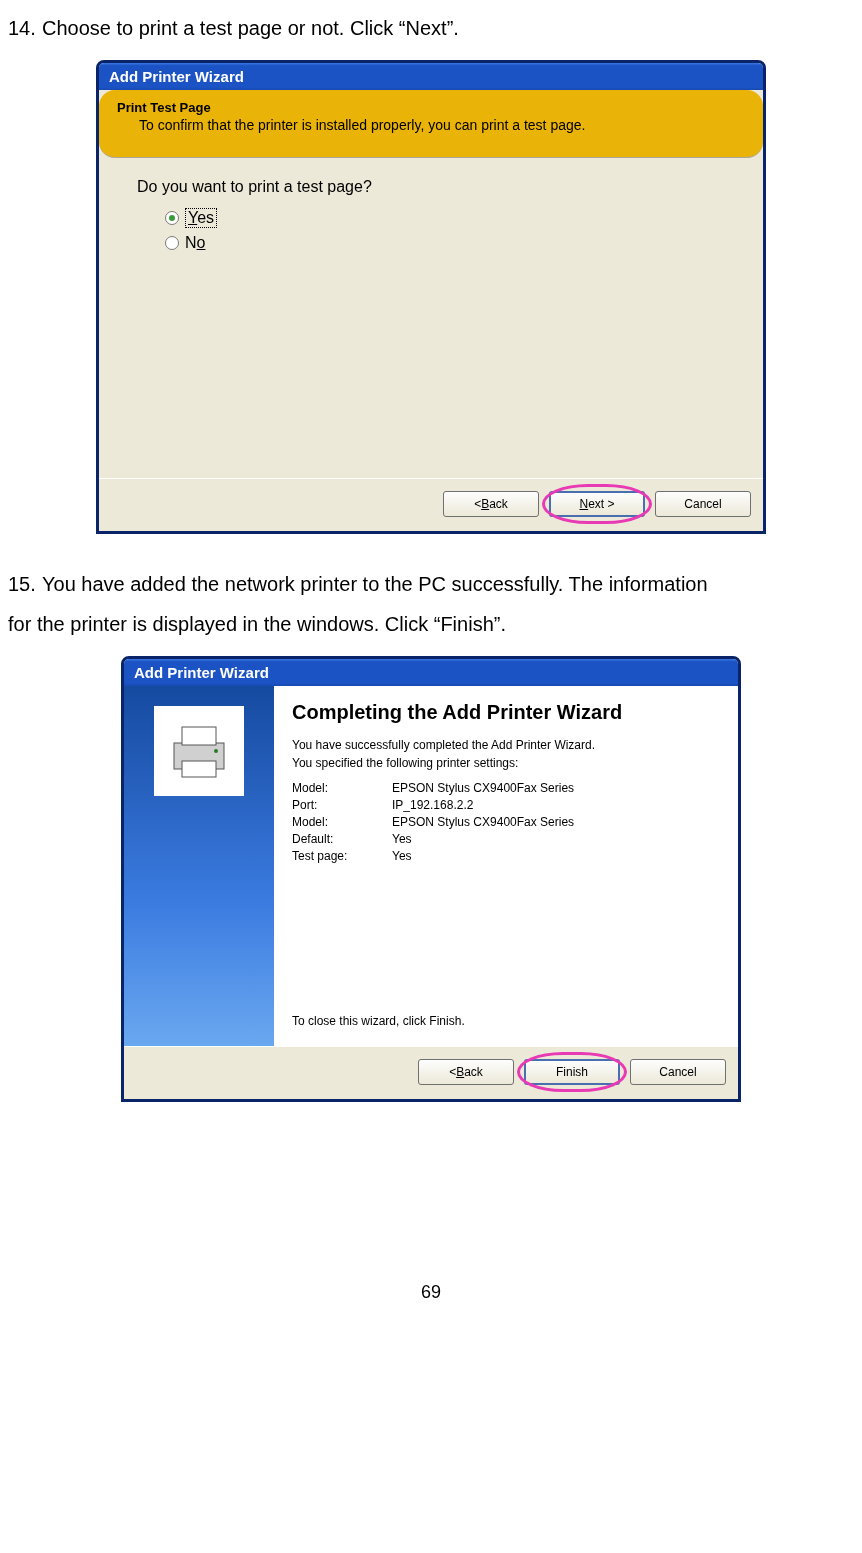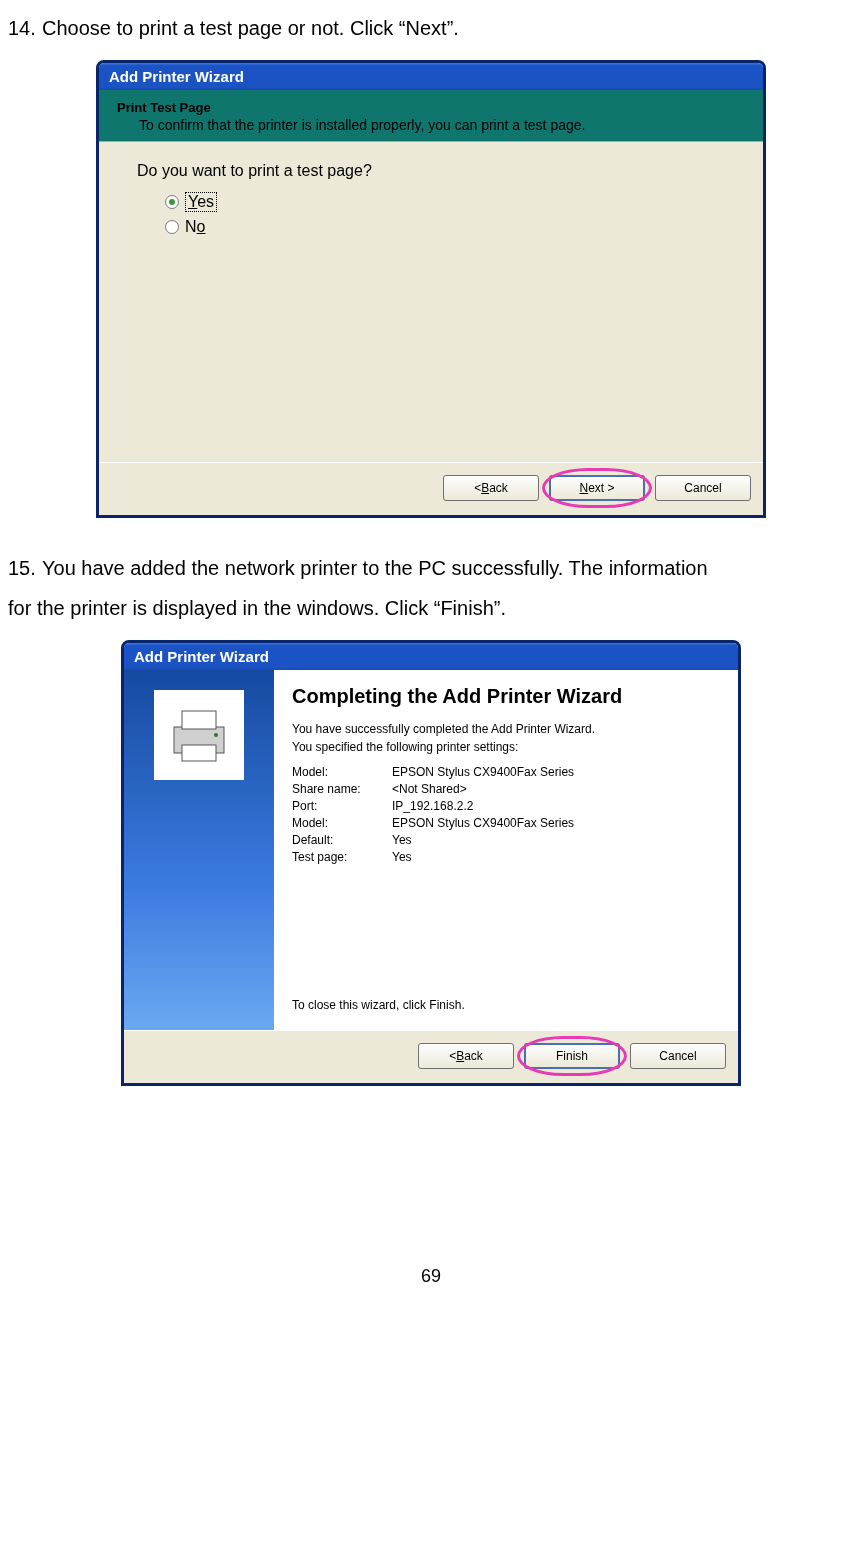--- a/index.html
+++ b/index.html
@@ -43,23 +43,24 @@
     color: #fff;
     font-weight: bold;
     font-size: 15px;
     padding: 5px 10px;
     display: flex;
     align-items: center;
     justify-content: space-between;
     font-family: "Trebuchet MS", Tahoma, sans-serif;
   }
   .header-band {
-    background: #0f766e;
-    padding: 10px 18px 8px 18px;
+    background: #eab308;
+    padding: 10px 18px 24px 18px;
     border-bottom: 1px solid #aca899;
+    border-radius: 16px;
   }
   .header-band .h-title {
     font-weight: bold;
     font-size: 13px;
     color: #000;
   }
   .header-band .h-sub {
     font-size: 14px;
     color: #000;
     margin-left: 22px;
@@ -269,24 +270,20 @@
       <div class="finish-right">
         <div class="finish-title">Completing the Add Printer Wizard</div>
         <div class="finish-msg">You have successfully completed the Add Printer Wizard.</div>
         <div class="finish-msg" style="margin-top:-8px;">You specified the following printer settings:</div>
         <div class="info-table">
           <div class="info-row">
               <span class="info-label">Model:</span>
               <span>EPSON Stylus CX9400Fax Series</span>
             </div>
           <div class="info-row">
-              <span class="info-label">Share name:</span>
-              <span>&lt;Not Shared&gt;</span>
-            </div>
-          <div class="info-row">
               <span class="info-label">Port:</span>
               <span>IP_192.168.2.2</span>
             </div>
           <div class="info-row">
               <span class="info-label">Model:</span>
               <span>EPSON Stylus CX9400Fax Series</span>
             </div>
           <div class="info-row">
               <span class="info-label">Default:</span>
               <span>Yes</span>

